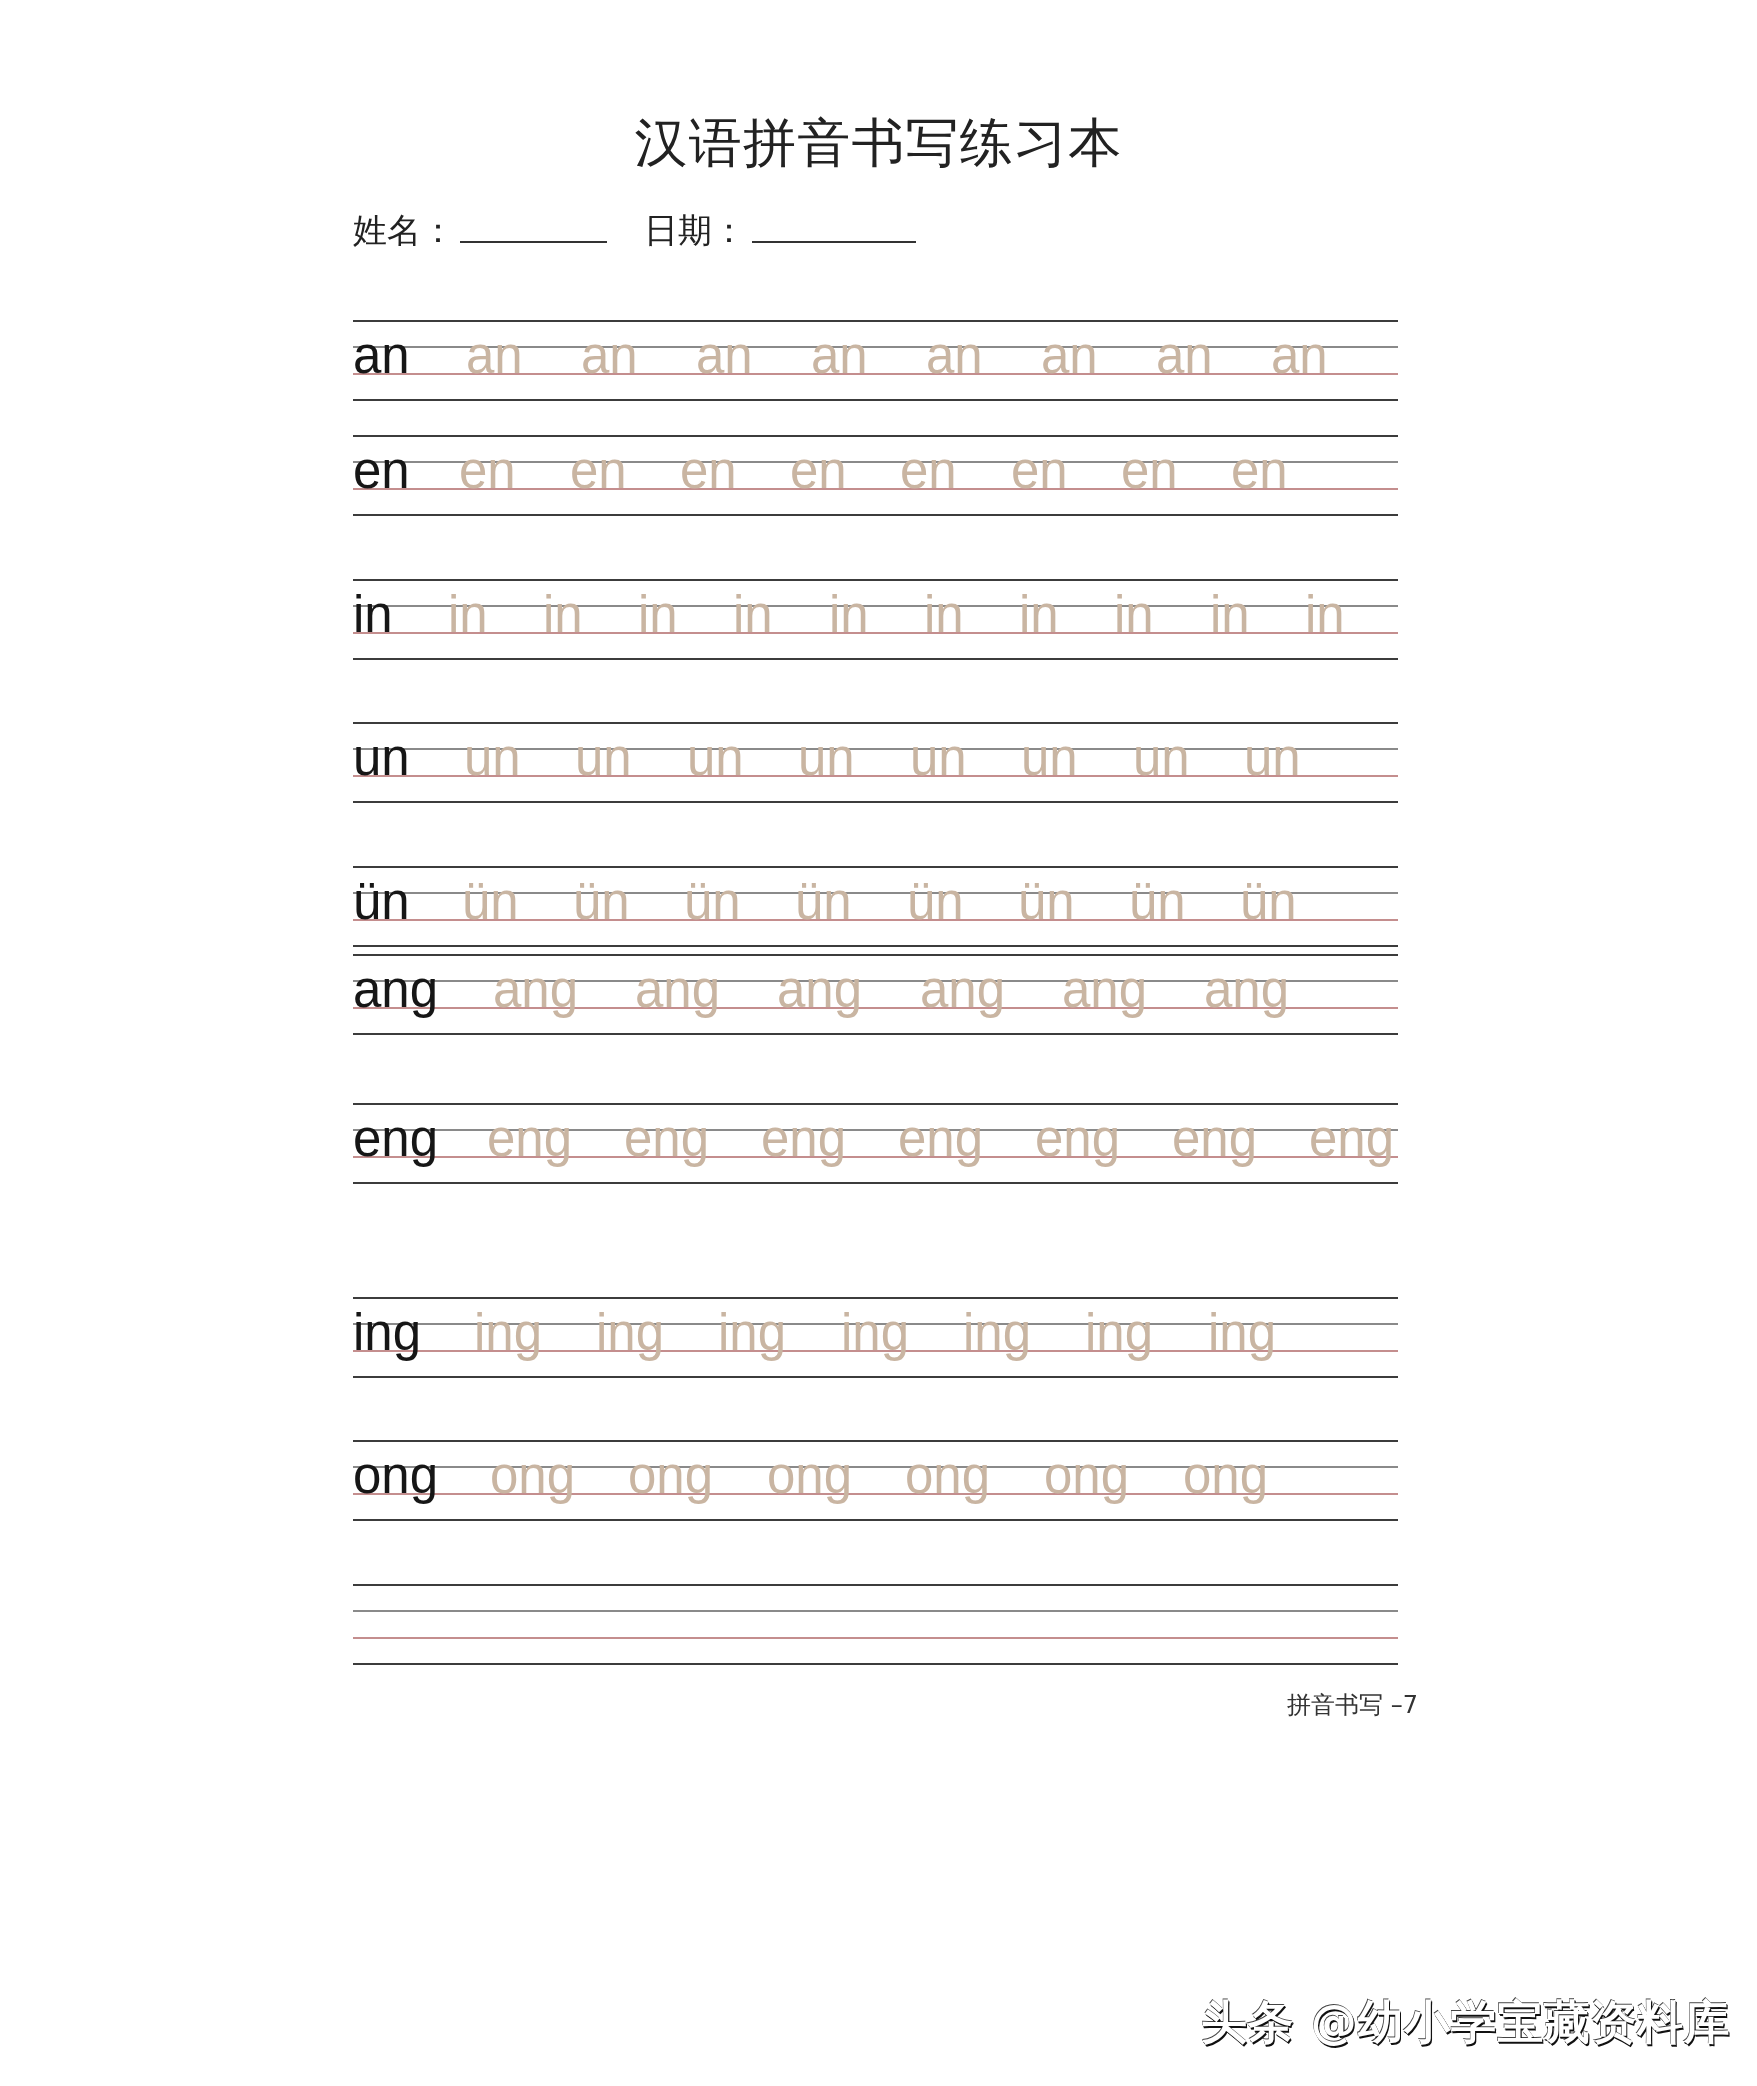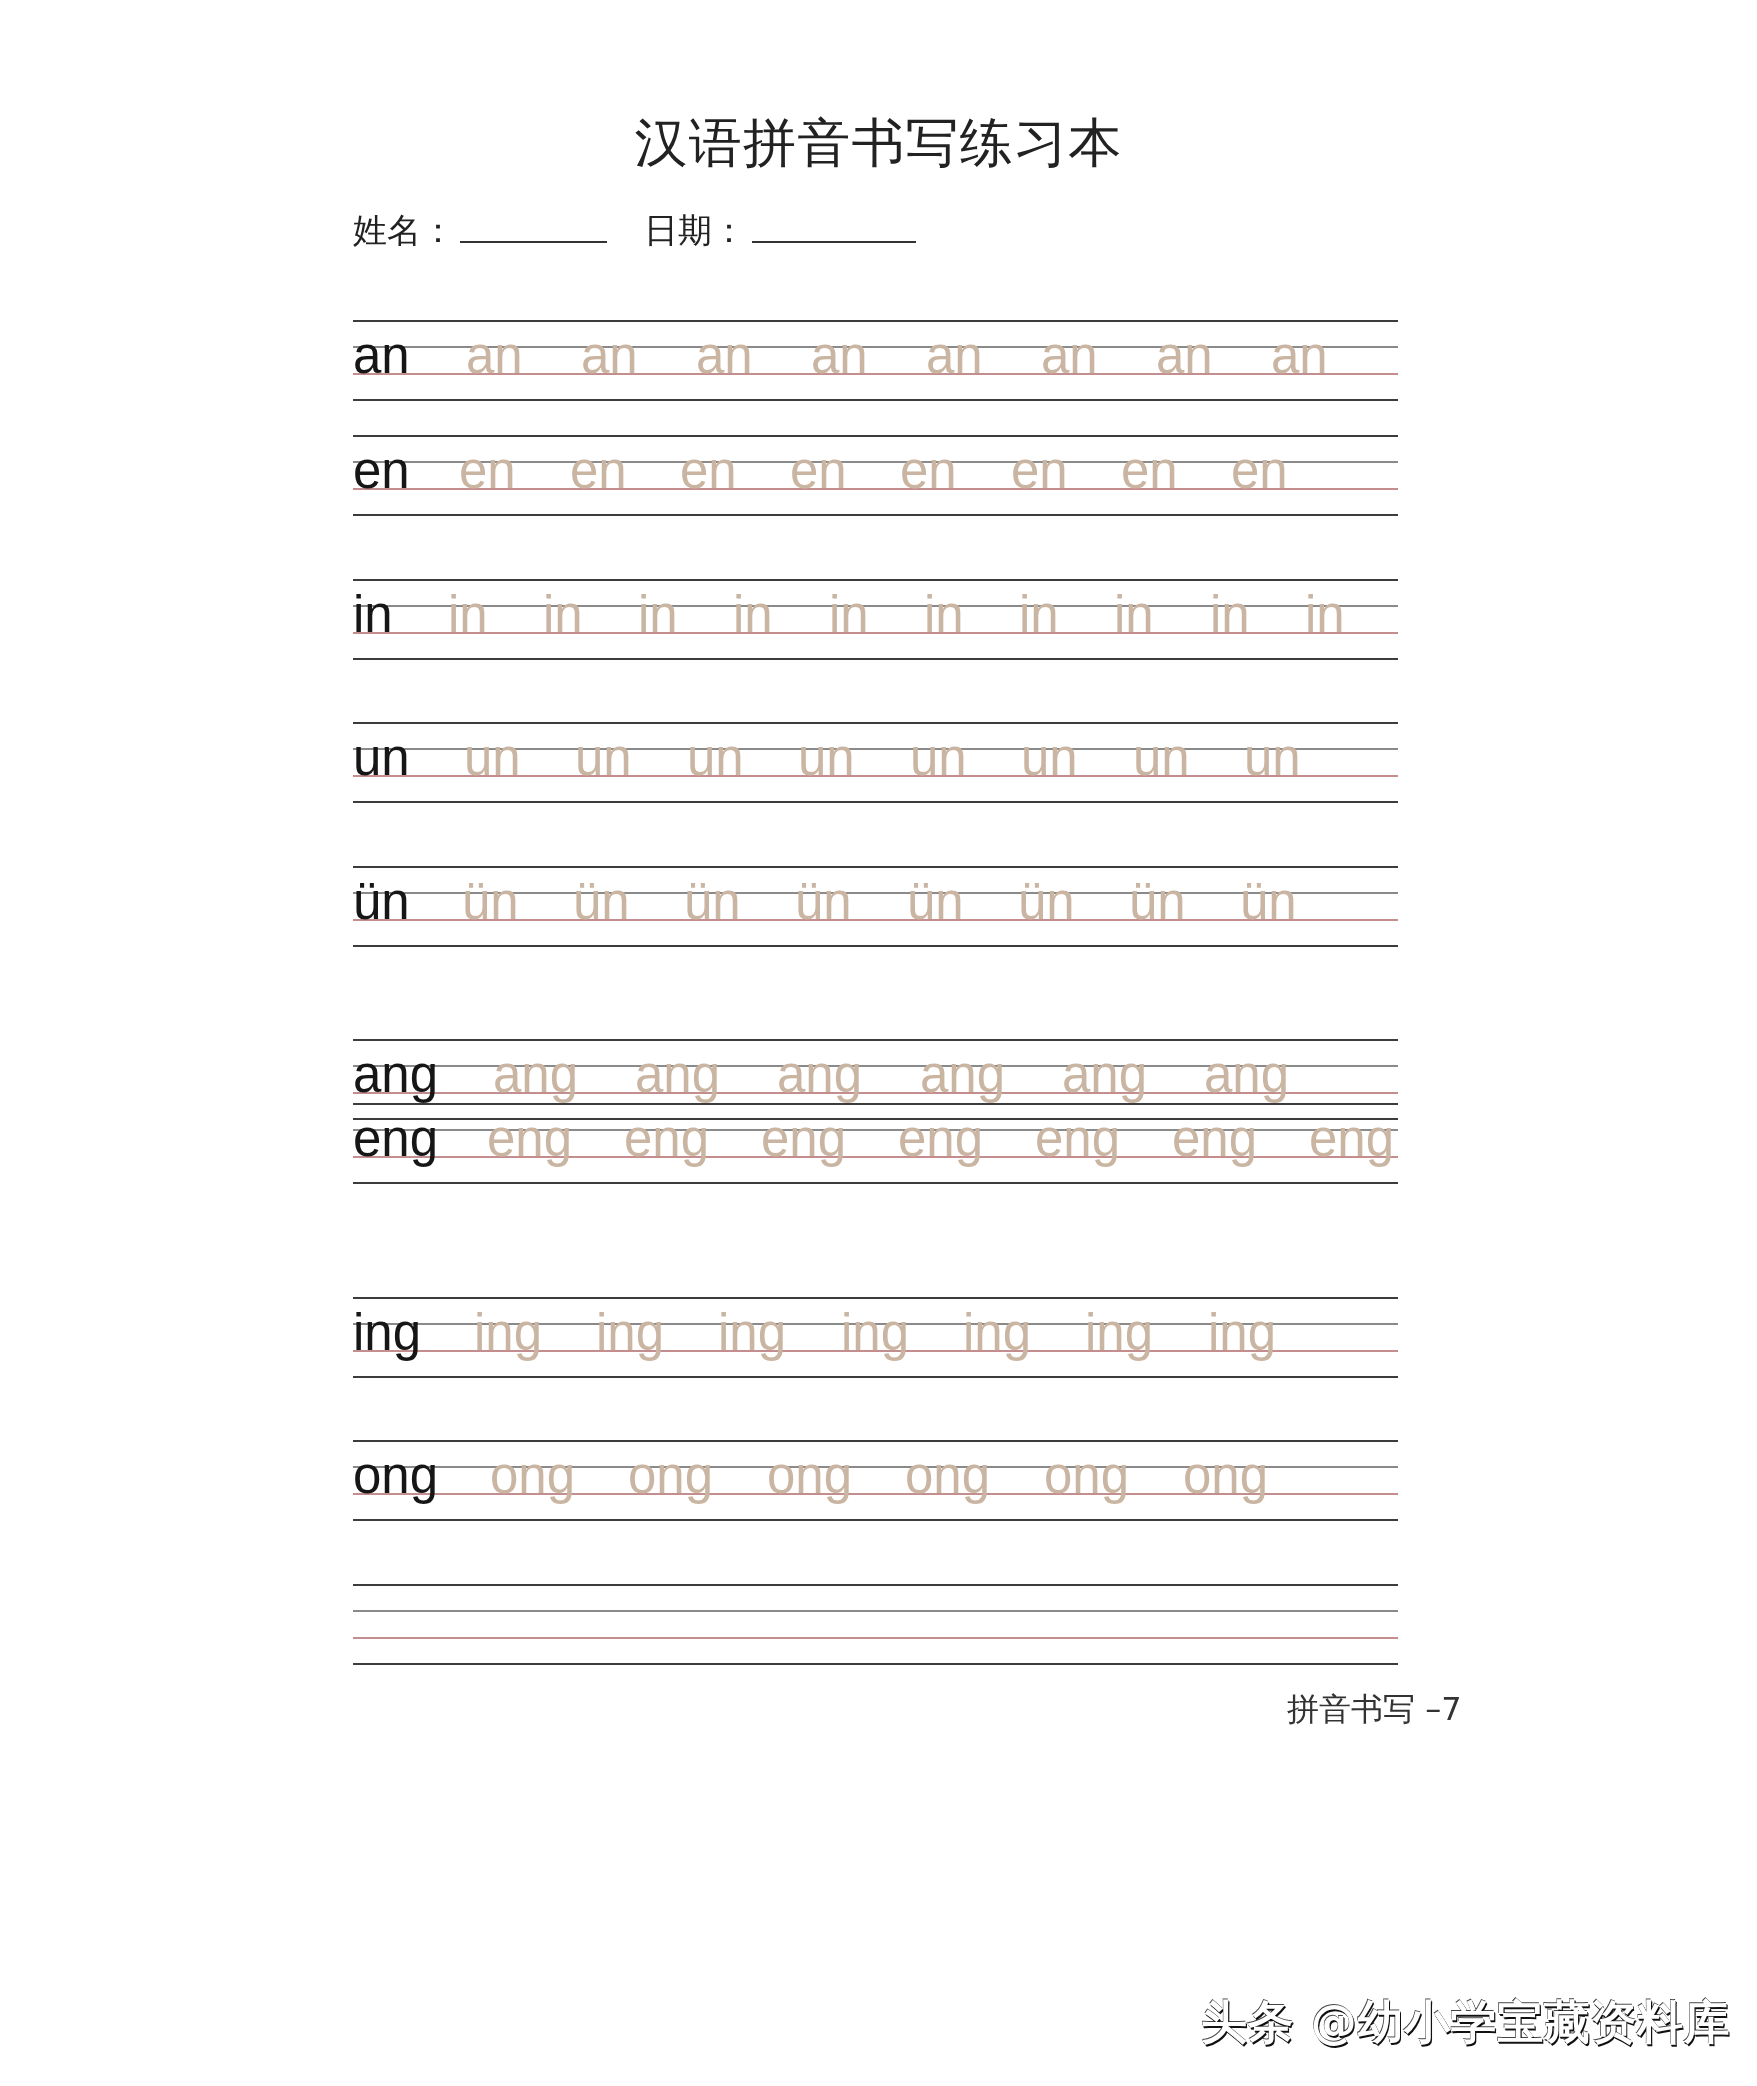--- a/index.html
+++ b/index.html
@@ -26,21 +26,21 @@
     .rl.mid { top: 26px; height: 1.8px; background: #8a8a8a; }
     .rl.base { top: 53px; height: 1.8px; background: #c48e8e; }
     .rl.bottom { top: 79px; }
     .glyph {
       position: absolute; top: 10px; font-size: 51px; line-height: 1;
       font-family: "Liberation Sans", sans-serif; white-space: nowrap;
     }
     .glyph.model { left: 0; color: #161616; }
     .glyph.trace { color: #c9b5a2; }
     .footer {
-      top: 1693px; left: 1287px; font-size: 32px; line-height: 1; color: #333;
+      top: 1693px; left: 1287px; font-size: 24px; line-height: 1; color: #333;
       font-family: "DejaVu Sans", sans-serif;
     }
     .watermark {
       top: 1999px; left: 1201px; font-size: 46px; line-height: 1;
       color: #ffffff; font-weight: bold;
       font-family: "DejaVu Sans", sans-serif;
       text-shadow: 1.2px 1.8px 0 #111, -0.6px -0.6px 0 #444, 0.6px 0.6px 0 #222;
       letter-spacing: 0.6px;
       text-align: right;
     }
@@ -127,21 +127,21 @@
       <span class="glyph model">ün</span>
       <span class="glyph trace" style="left: 109px;">ün</span>
       <span class="glyph trace" style="left: 220px;">ün</span>
       <span class="glyph trace" style="left: 331px;">ün</span>
       <span class="glyph trace" style="left: 442px;">ün</span>
       <span class="glyph trace" style="left: 554px;">ün</span>
       <span class="glyph trace" style="left: 665px;">ün</span>
       <span class="glyph trace" style="left: 776px;">ün</span>
       <span class="glyph trace" style="left: 887px;">ün</span>
     </div>
-  <div class="row" style="top:1039px;">
+  <div class="row" style="top:954px;">
       <div class="rl top"></div>
       <div class="rl mid"></div>
       <div class="rl base"></div>
       <div class="rl bottom"></div>
       <span class="glyph model">ang</span>
       <span class="glyph trace" style="left: 140px;">ang</span>
       <span class="glyph trace" style="left: 282px;">ang</span>
       <span class="glyph trace" style="left: 424px;">ang</span>
       <span class="glyph trace" style="left: 567px;">ang</span>
       <span class="glyph trace" style="left: 709px;">ang</span>

